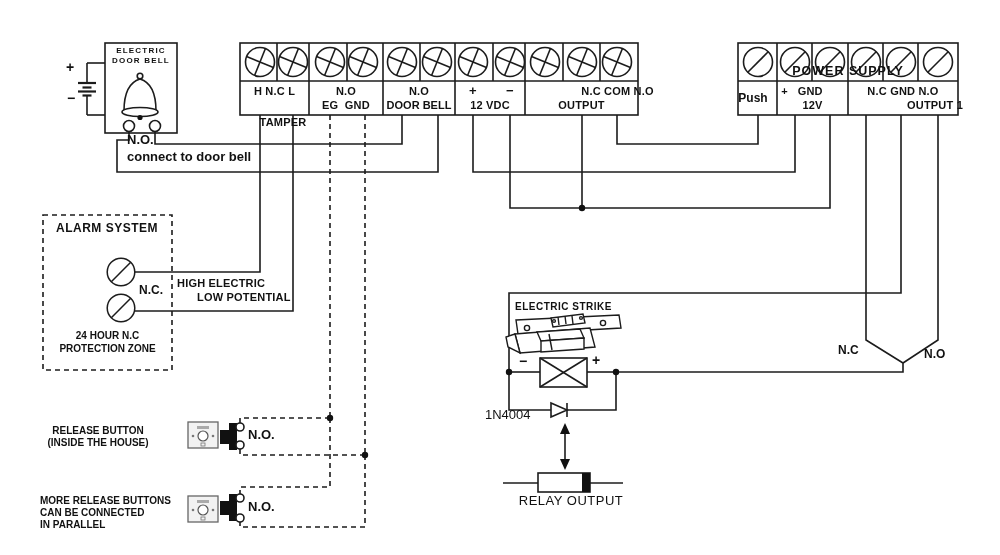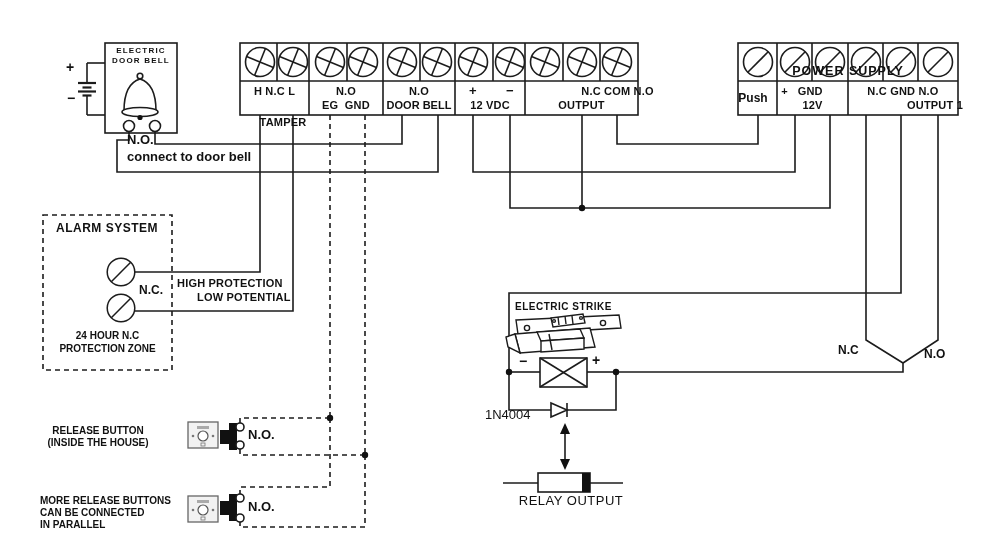--- a/index.html
+++ b/index.html
@@ -254,21 +254,21 @@
 
   <div class="lbl tiny ctr" style="left:106px;top:47px;width:70px;">ELECTRIC</div>
   <div class="lbl tiny ctr" style="left:106px;top:57px;width:70px;">DOOR BELL</div>
   <div class="lbl sign" style="left:66px;top:60px;">+</div>
   <div class="lbl sign" style="left:67px;top:91px;">−</div>
   <div class="lbl t13" style="left:127px;top:133px;">N.O.</div>
   <div class="lbl t13" style="left:127px;top:150px;">connect to door bell</div>
 
   <div class="lbl t12" style="left:56px;top:222px;letter-spacing:.5px;">ALARM SYSTEM</div>
   <div class="lbl t12" style="left:139px;top:284px;">N.C.</div>
-  <div class="lbl t11" style="left:177px;top:277px;">HIGH PROTECTION</div>
+  <div class="lbl t11" style="left:177px;top:277px;">HIGH ELECTRIC</div>
   <div class="lbl t11" style="left:177px;top:291px;padding-left:20px;">LOW POTENTIAL</div>
   <div class="lbl t10 ctr" style="left:43px;top:330px;width:129px;">24 HOUR N.C</div>
   <div class="lbl t10 ctr" style="left:43px;top:343px;width:129px;">PROTECTION ZONE</div>
 
   <div class="lbl t10 ctr" style="left:30px;top:425px;width:136px;">RELEASE BUTTON</div>
   <div class="lbl t10 ctr" style="left:30px;top:437px;width:136px;">(INSIDE THE HOUSE)</div>
   <div class="lbl t13" style="left:248px;top:428px;">N.O.</div>
   <div class="lbl t10" style="left:40px;top:495px;">MORE RELEASE BUTTONS</div>
   <div class="lbl t10" style="left:40px;top:507px;">CAN BE CONNECTED</div>
   <div class="lbl t10" style="left:40px;top:519px;">IN PARALLEL</div>

